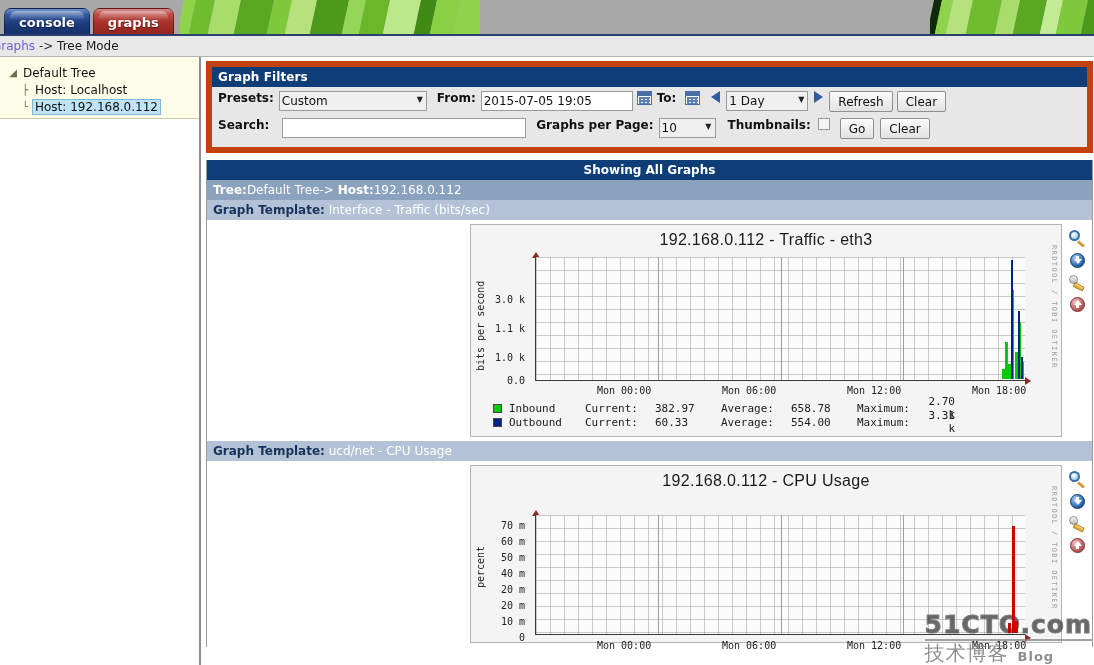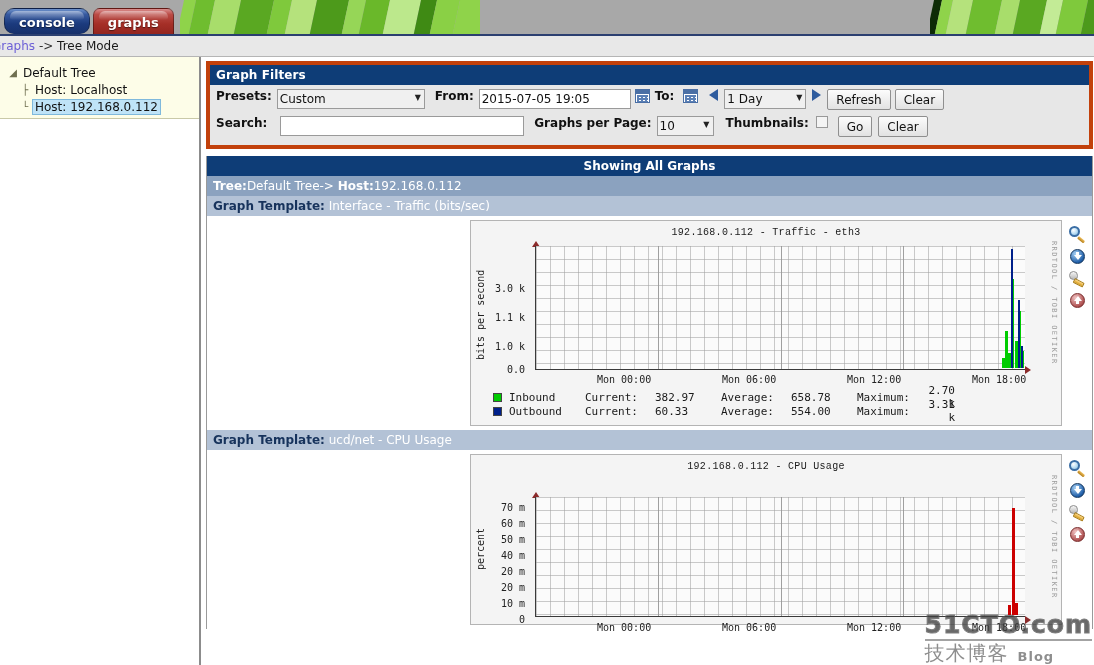--- a/index.html
+++ b/index.html
@@ -45,21 +45,20 @@
     font-size: 13px;
     color: #ffffff;
     text-shadow: 0 1px 1px rgba(0,0,0,.5);
     border-radius: 7px 7px 0 0;
     margin-right: 3px;
     border: 1px solid rgba(0,0,0,.35);
     border-bottom: none;
   }
   .tab.console {
     background: linear-gradient(to bottom,#6f93cc 0%, #36599f 22%, #1b3a7d 60%, #17306a 100%);
-    border-radius: 10px;
   }
   .tab.graphs {
     background: linear-gradient(to bottom,#d98e8e 0%, #bb4b45 22%, #a52f27 60%, #94251f 100%);
   }
   .tab::after{
     content:""; position:absolute; left:5px; right:5px; top:2px; height:9px;
     border-radius:6px 6px 3px 3px;
     background: linear-gradient(to bottom, rgba(255,255,255,.45), rgba(255,255,255,0));
     pointer-events:none;
   }
@@ -110,21 +109,21 @@
   }
 
   .content {
     flex: 1 1 auto;
     background: #ffffff;
     padding: 4px 1px 0 5px;
     overflow: hidden;
   }
 
   
-  .panel { border: 4px solid #c2410c; }
+  .panel { border: 6px solid #c2410c; }
   .panel-title {
     background: #0e3d77;
     color: #ffffff;
     font-weight: bold;
     font-size: 12px;
     padding: 3px 6px;
     letter-spacing: .1px;
   }
   .filters-body { background: #e7e7e7; padding: 4px 6px 6px 6px; }
   .filter-row { display: flex; align-items: flex-start; height: 23px; white-space: nowrap; }
@@ -229,22 +228,22 @@
   .graph-block { display: flex; align-items: flex-start; }
 
   .graph-card {
     border: 1px solid #b4b4b4;
     background: #f4f4f4;
     width: 592px;
     position: relative;
   }
   .graph-title {
     text-align: center;
-    font-family: Liberation Mono, monospace;
-    font-size: 10px;
+    font-family: Liberation Sans, sans-serif;
+    font-size: 16px;
     color: #1a1a1a;
     padding: 6px 0 2px 0;
     letter-spacing: .3px;
   }
   .rrd-credit {
     position: absolute; right: 3px; top: 20px;
     writing-mode: vertical-rl;
     font-family: "DejaVu Sans Mono", "Liberation Mono", monospace;
     font-size: 7px;
     letter-spacing: 1.4px;

